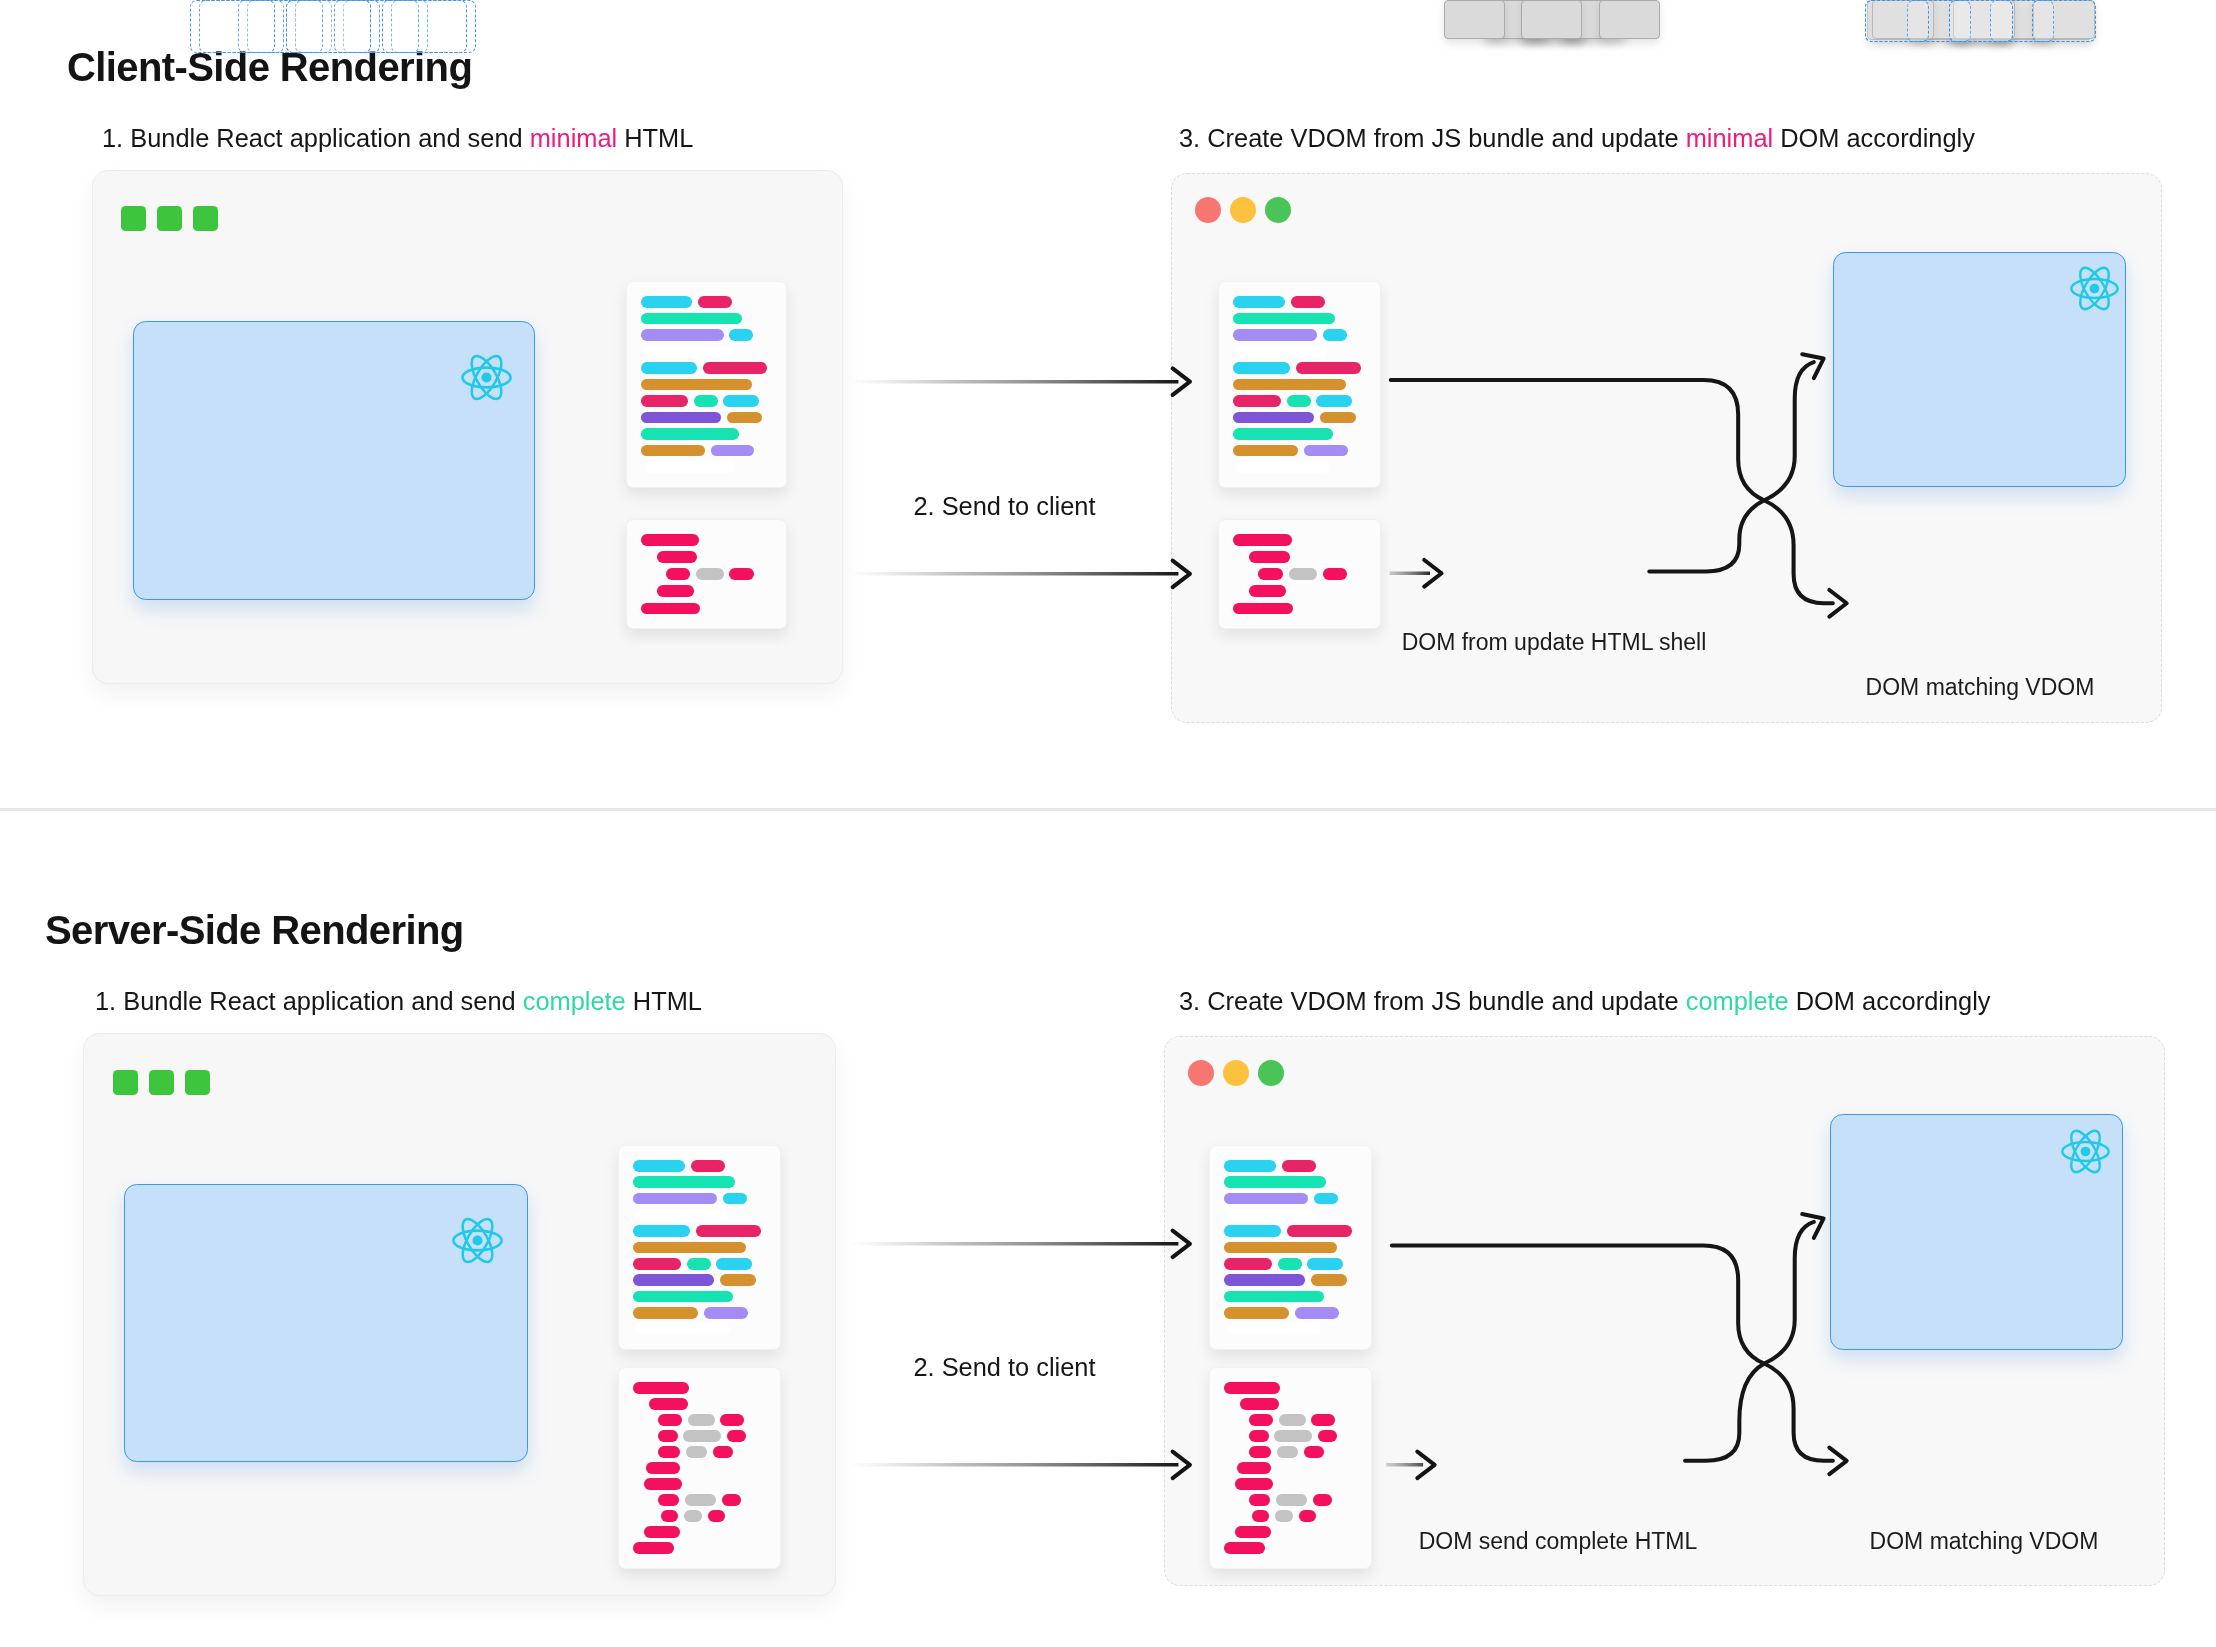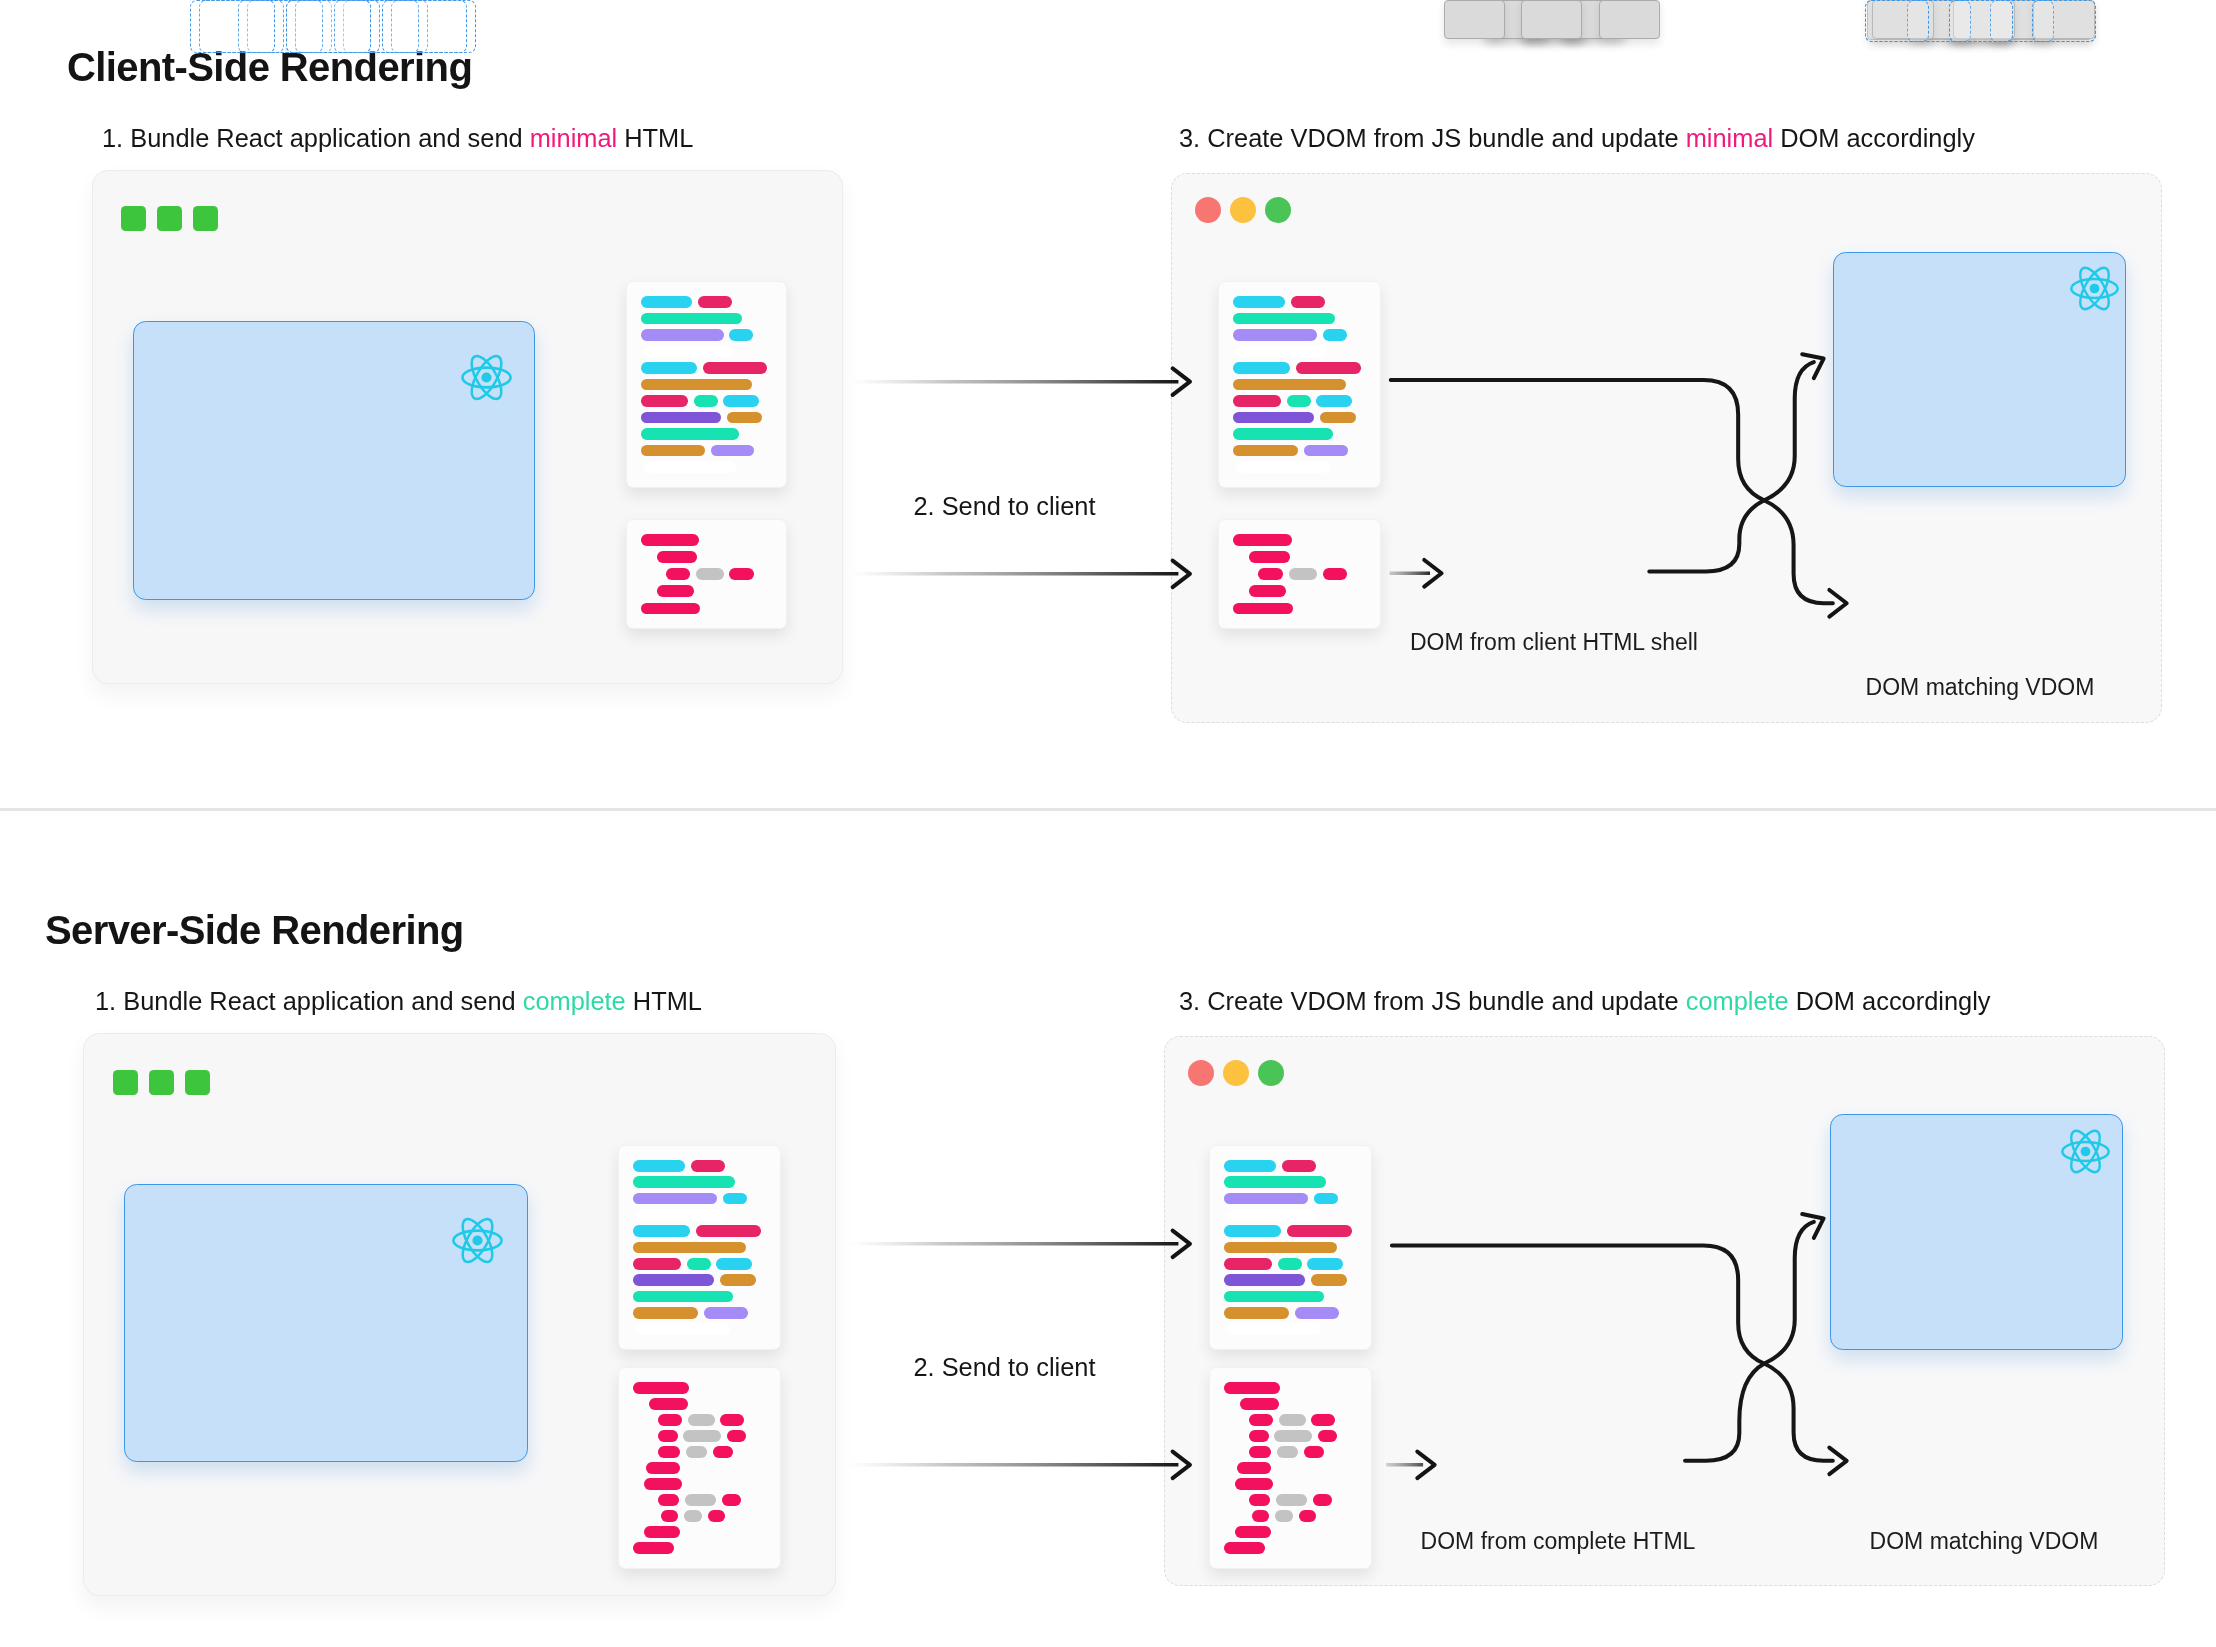--- a/index.html
+++ b/index.html
@@ -77,21 +77,21 @@
         <circle r="2.1" fill="#1FC9E7"></circle>
         <g stroke="#1FC9E7" stroke-width="1.05" fill="none">
           <ellipse rx="10" ry="4.1"></ellipse>
             <ellipse rx="10" ry="4.1" transform="rotate(60)"></ellipse>
             <ellipse rx="10" ry="4.1" transform="rotate(120)"></ellipse>
         </g>
       </svg>
     </div>
 
     <div class="send-label" style="left:843px;top:492px;width:323px">2. Send to client</div>
-    <div class="tree-label" style="left:1401px;top:629px;width:306px">DOM from client HTML shell</div>
+    <div class="tree-label" style="left:1401px;top:629px;width:306px">DOM from update HTML shell</div>
     <div class="tree-label" style="left:1824px;top:674px;width:312px">DOM matching VDOM</div>
   </section>
 
   <div class="divider"></div>
 
   <section>
     <h1 class="title" style="left:45px;top:908px">Server-Side Rendering</h1>
 
     <div class="step" style="left:95px;top:987px"><span>1. Bundle React application and send </span><span class="hl" style="color: rgb(47, 217, 166);">complete</span><span> HTML</span></div>
 
@@ -127,21 +127,21 @@
         <circle r="2.1" fill="#1FC9E7"></circle>
         <g stroke="#1FC9E7" stroke-width="1.05" fill="none">
           <ellipse rx="10" ry="4.1"></ellipse>
             <ellipse rx="10" ry="4.1" transform="rotate(60)"></ellipse>
             <ellipse rx="10" ry="4.1" transform="rotate(120)"></ellipse>
         </g>
       </svg>
     </div>
 
     <div class="send-label" style="left:843px;top:1353px;width:323px">2. Send to client</div>
-    <div class="tree-label" style="left:1408px;top:1528px;width:300px">DOM from complete HTML</div>
+    <div class="tree-label" style="left:1408px;top:1528px;width:300px">DOM send complete HTML</div>
     <div class="tree-label" style="left:1828px;top:1528px;width:312px">DOM matching VDOM</div>
   </section>
 
   <svg class="overlay" width="2216" height="1648" viewBox="0 0 3840 2855">
     <defs>
       <linearGradient id="gSend" gradientUnits="userSpaceOnUse" x1="1470" y1="0" x2="2042" y2="0">
         <stop offset="0" stop-color="#BDBDBD" stop-opacity="0"></stop>
         <stop offset="0.3" stop-color="#9E9E9E" stop-opacity="0.6"></stop>
         <stop offset="1" stop-color="#141414"></stop>
       </linearGradient>

